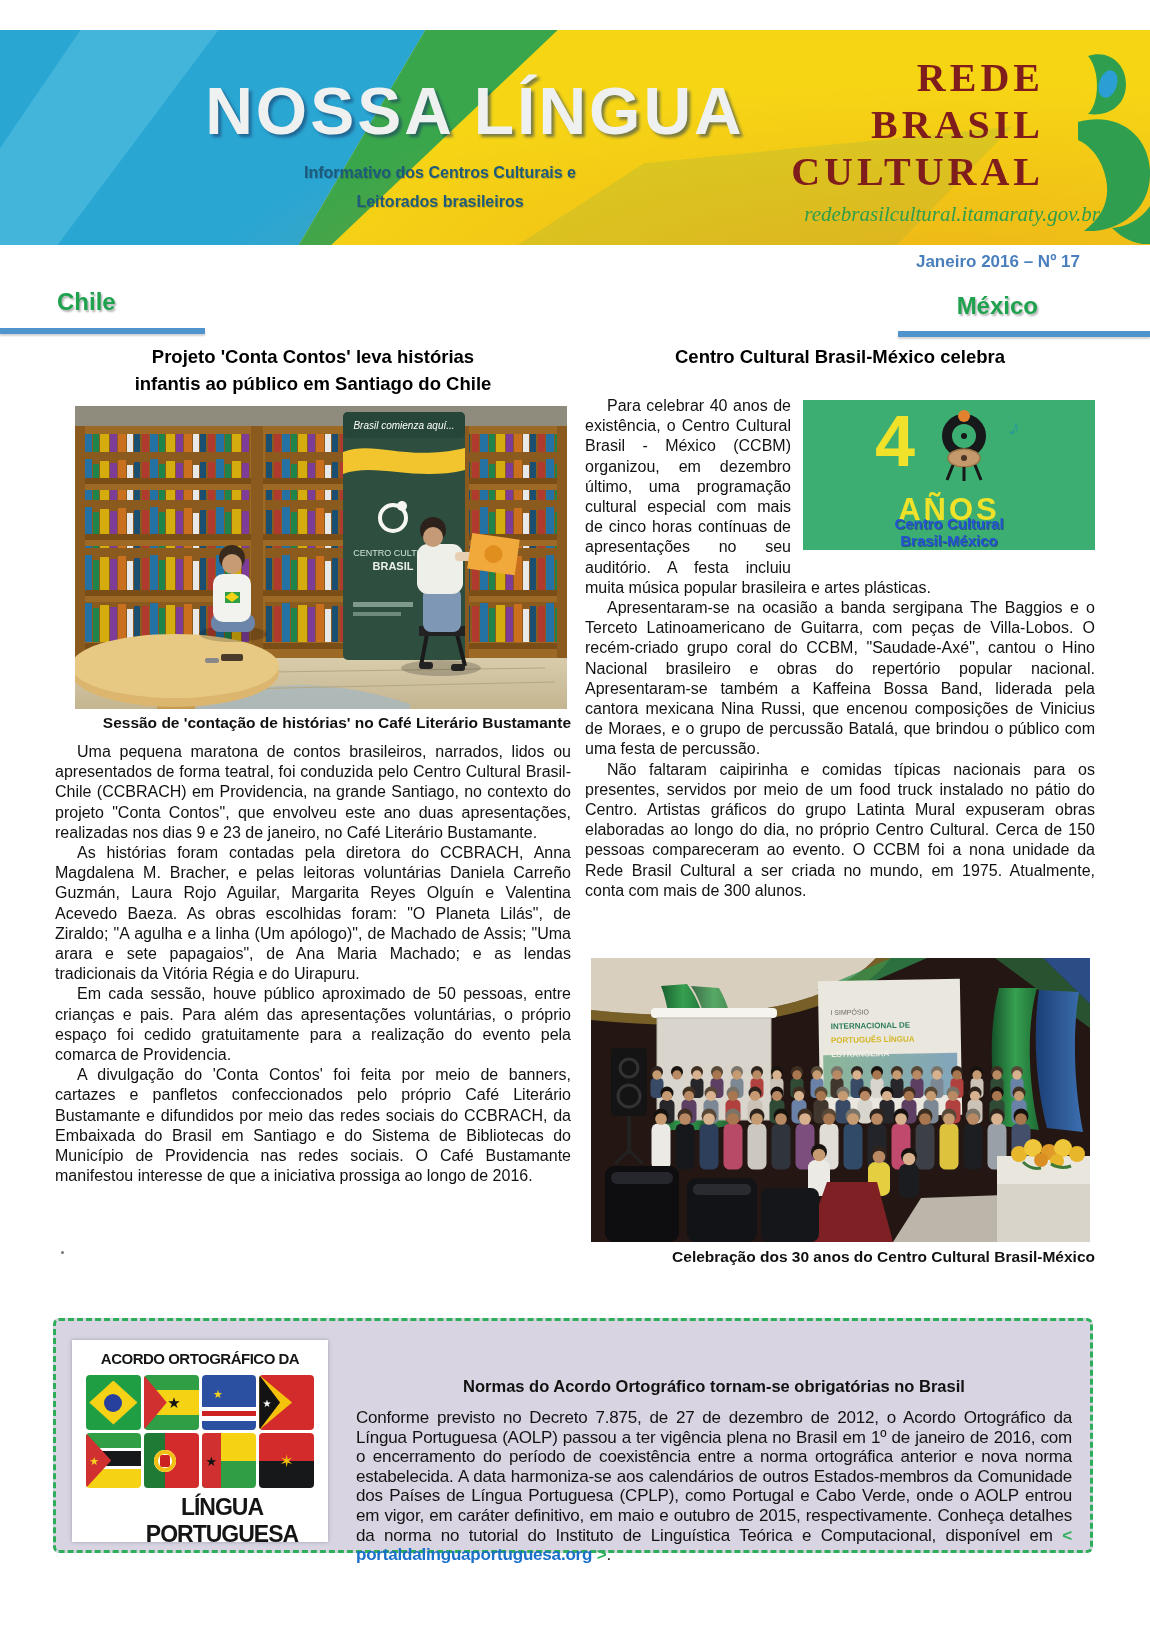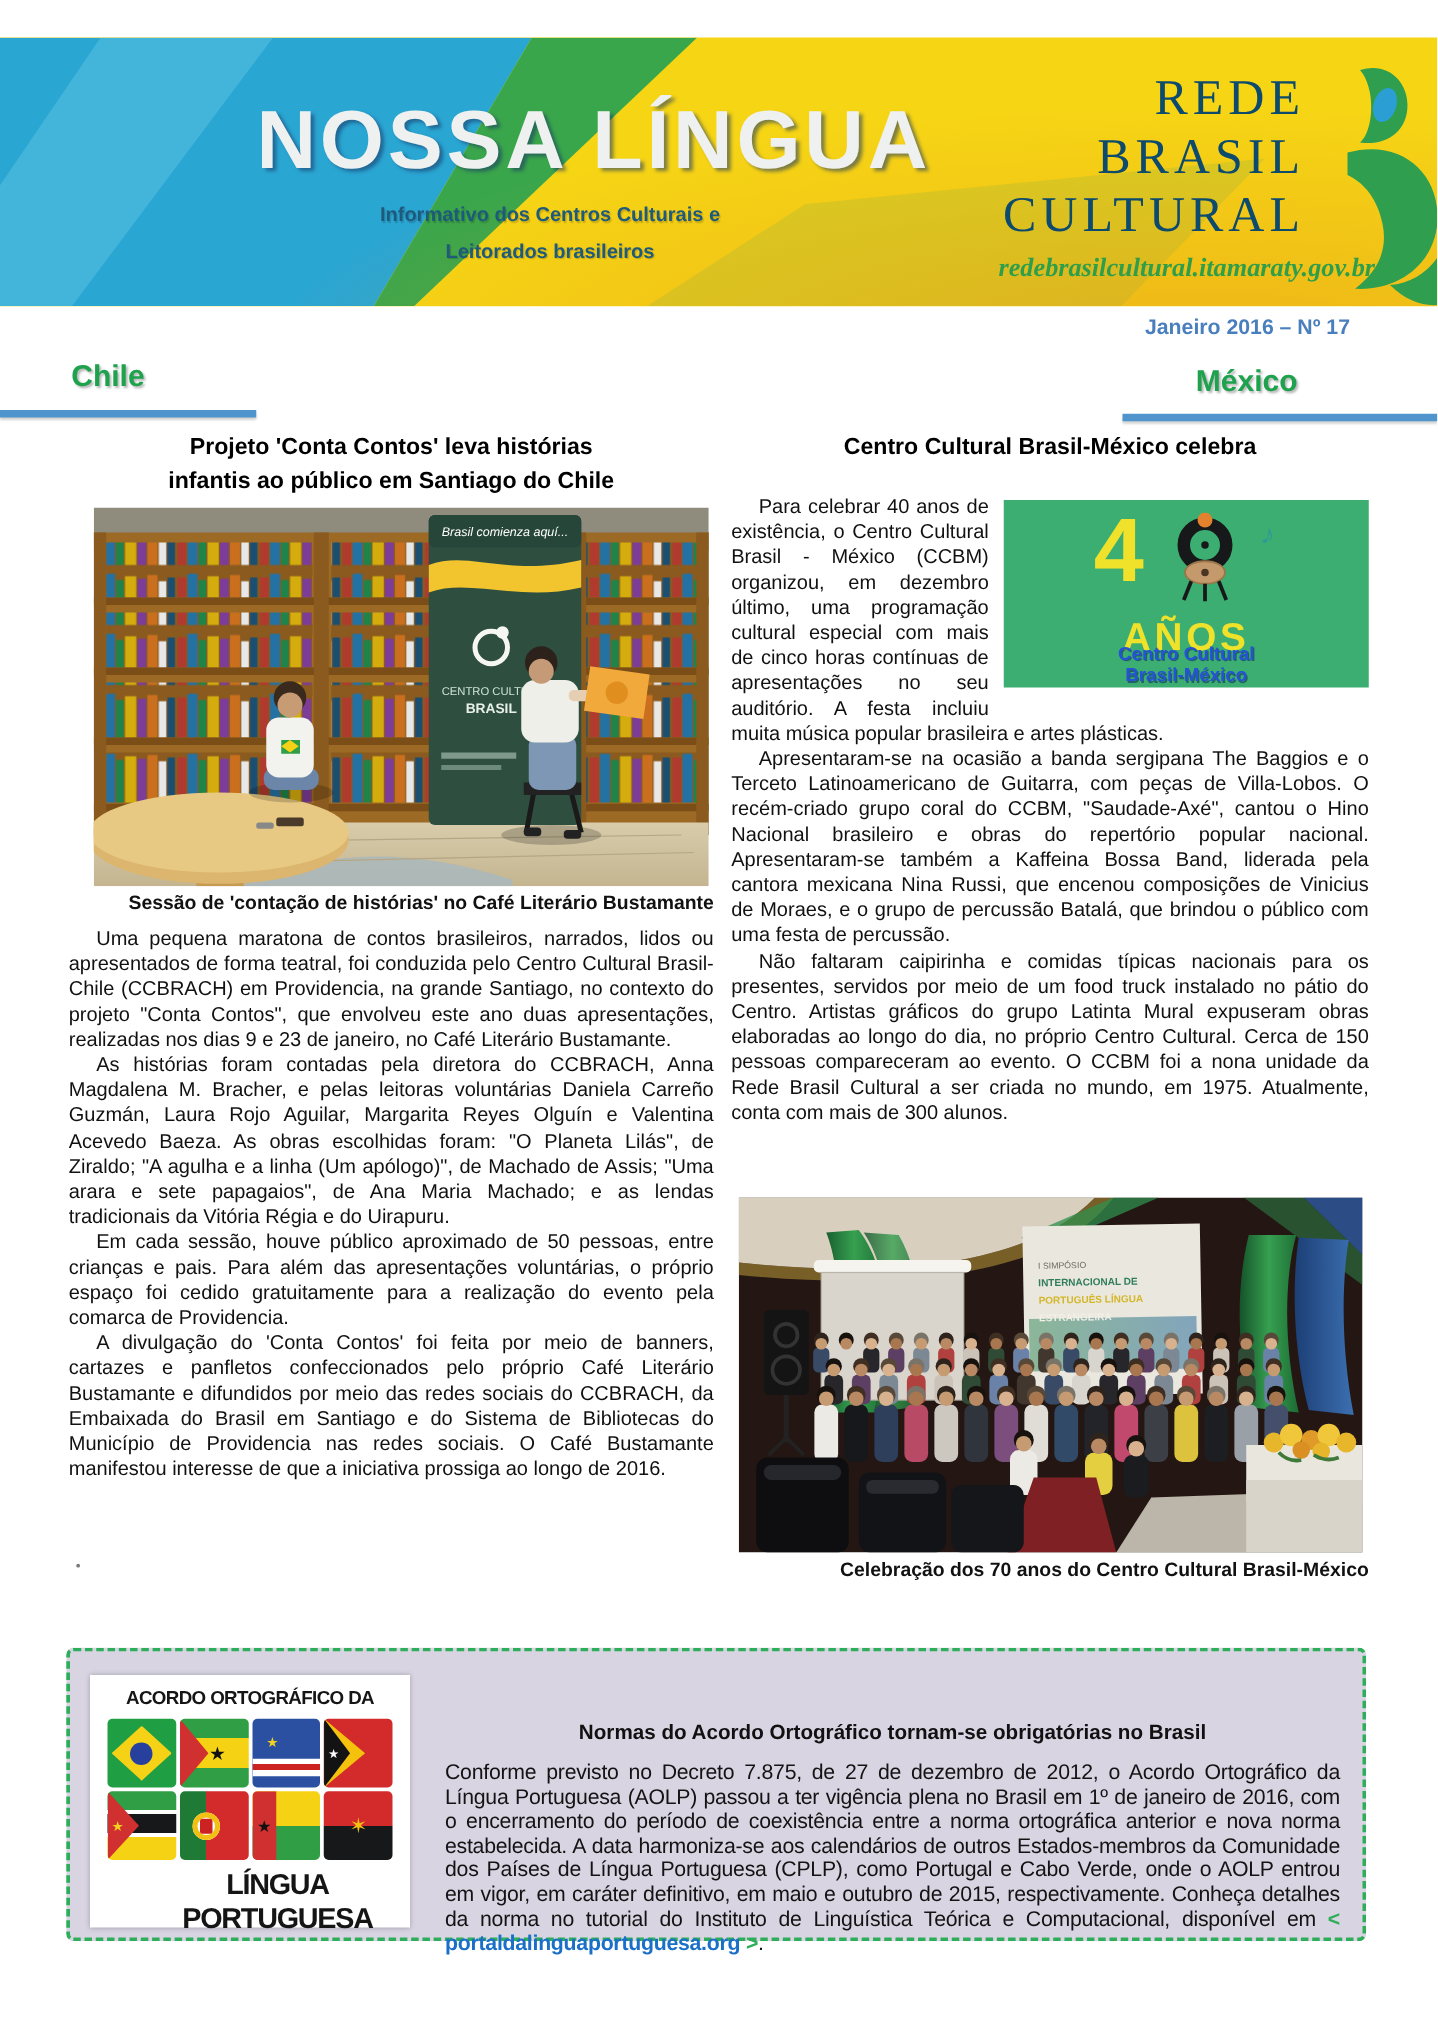--- a/index.html
+++ b/index.html
@@ -17,24 +17,24 @@
   .b-warm{background:radial-gradient(ellipse at 83% 118%,rgba(228,148,26,.5),transparent 55%);}
   .b-logo-svg{position:absolute;right:0;top:0;}
 
   .nossa{position:absolute;left:105px;top:46px;width:740px;text-align:center;
          font-size:66px;line-height:70px;font-weight:bold;letter-spacing:3px;color:#eef1f0;
          text-shadow:3px 3px 3px rgba(25,55,100,.55);}
   .subtitle{position:absolute;left:115px;top:128px;width:650px;text-align:center;
          font-size:16px;line-height:29px;font-weight:bold;color:#1d5a7c;
          text-shadow:1px 1px 1px rgba(0,0,0,.18);}
   .brand{position:absolute;right:106px;top:24px;text-align:right;
-         font-family:"Liberation Serif",serif;font-weight:normal;font-size:40px;line-height:47px;
-         letter-spacing:4px;color:#0c4a6e;}
+         font-family:"Liberation Serif",serif;font-weight:bold;font-size:40px;line-height:47px;
+         letter-spacing:4px;color:#7f1d1d;}
   .brand-url{position:absolute;right:50px;top:172px;font-family:"Liberation Serif",serif;
-         font-style:italic;font-weight:bold;font-size:21px;color:#2f9e4a;}
+         font-style:italic;font-weight:normal;font-size:21px;color:#2f9e4a;}
 
   
   .issue-date{position:absolute;top:252px;right:70px;font-size:17px;font-weight:bold;color:#4a7fbd;}
   .sec{position:absolute;font-size:24px;font-weight:bold;color:#1fa24e;
        text-shadow:1.5px 1.5px 2px rgba(0,0,0,.30);}
   .sec-chile{left:57px;top:288px;}
   .sec-mexico{right:112px;top:292px;}
   .rule{position:absolute;height:6px;background:#4f94cd;box-shadow:0 2px 2px rgba(0,0,0,.18);}
   .rule-l{left:0;top:328px;width:205px;}
   .rule-r{left:898px;top:331px;width:252px;}
@@ -539,21 +539,21 @@
         <circle cx="458" cy="194" r="8" fill="#e09a28"></circle>
           <circle cx="472" cy="190" r="9" fill="#f0c63a"></circle>
         <circle cx="486" cy="196" r="8" fill="#e8b62a"></circle>
           <circle cx="450" cy="202" r="7" fill="#d98f22"></circle>
         <circle cx="466" cy="203" r="7" fill="#e8b62a"></circle>
         <path d="M432,204 q8,8 18,6 M460,206 q10,6 20,2" stroke="#3f7a3a" stroke-width="3" fill="none"></path>
       </g>
     </g>
   </svg>
 
-  <div class="caption cap2">Celebração dos 70 anos do Centro Cultural Brasil-México</div>
+  <div class="caption cap2">Celebração dos 30 anos do Centro Cultural Brasil-México</div>
 
   <div class="notice">
     <div class="acordo-card">
       <div class="acordo-top">ACORDO ORTOGRÁFICO DA</div>
       <div class="flag-grid">
         <div class="flag f-br">
             <i class="dia"></i>
             <i class="cir"></i>
           </div>
         <div class="flag f-st">

